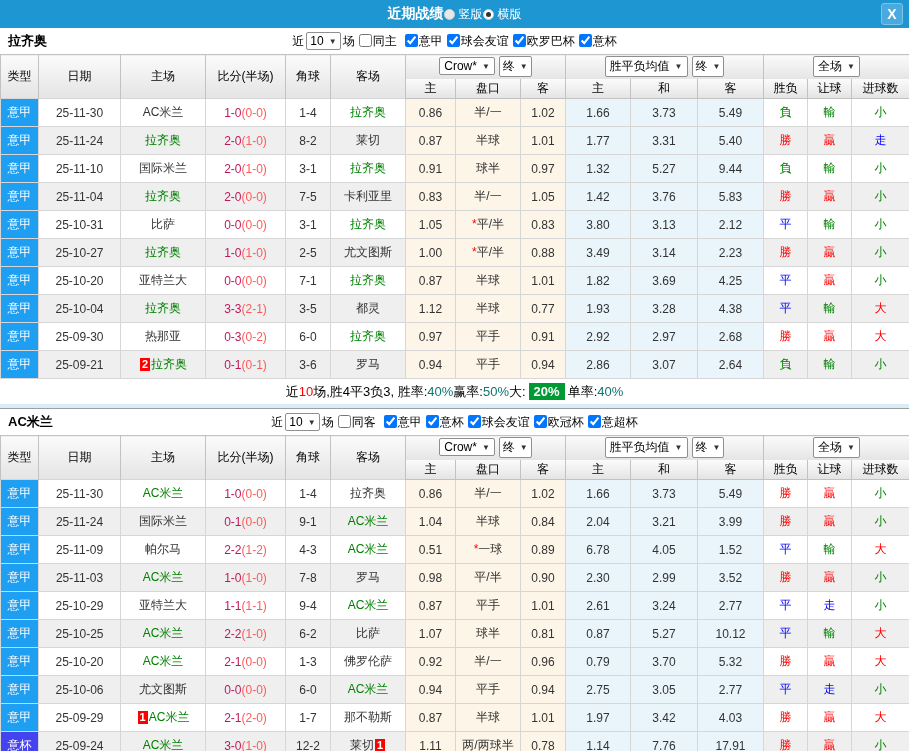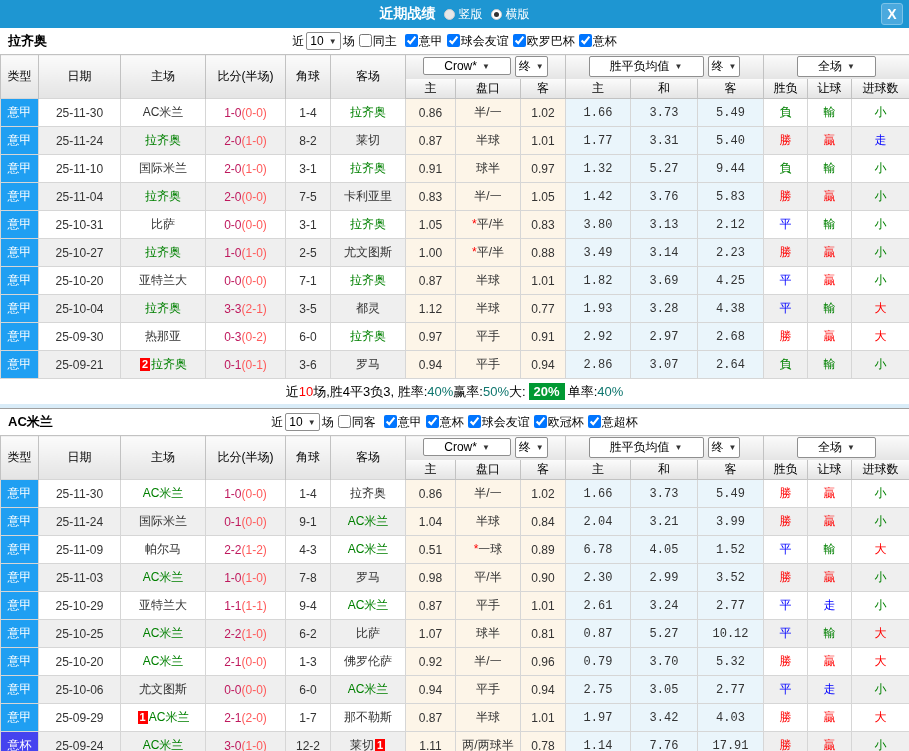--- a/index.html
+++ b/index.html
@@ -1,54 +1,54 @@
 <!DOCTYPE html>
 <html><head>
 <meta charset="utf-8">
 <style>
   *{box-sizing:border-box;margin:0;padding:0}
   html,body{width:909px;height:751px;overflow:hidden;background:#fff;
     font-family:"Liberation Sans","DejaVu Sans",sans-serif;}
   
   .titlebar{height:28px;background:#1e96d2;position:relative;
-    display:flex;align-items:center;justify-content:center;gap:8px;color:#fff;}
+    display:flex;align-items:center;justify-content:center;color:#fff;}
   .titlebar .title{font-weight:bold;font-size:14px;}
   .radio-wrap{display:flex;align-items:center;gap:4px;font-size:12px;}
   .radio{width:11px;height:11px;border-radius:50%;background:#e8e8e8;border:1px solid #cfcfcf;
     display:inline-block;position:relative;}
   .radio.on{background:#fff;}
   .radio.on::after{content:"";position:absolute;left:2px;top:2px;width:5px;height:5px;
     border-radius:50%;background:#333;}
   .close-btn{position:absolute;right:6px;top:3px;width:22px;height:22px;background:#4aa9de;
     border:1px solid #7cc3e8;border-radius:3px;color:#fff;font-weight:bold;font-size:14px;
     line-height:20px;text-align:center;cursor:pointer;}
   
   .team-row{height:26px;position:relative;display:flex;align-items:center;background:#fff;}
   .team-name{position:absolute;left:8px;font-weight:bold;font-size:13px;color:#000;}
   .filters{width:100%;display:flex;justify-content:center;align-items:center;font-size:12px;color:#000;}
   .filters .gap{width:4px;display:inline-block;}
   .filters input[type=checkbox]{width:13px;height:13px;margin:0 1px 0 4px;vertical-align:-2px;}
   .sel{display:inline-flex;align-items:center;gap:5px;border:1px solid #8f8f8f;background:#fff;
-    border-radius:2px;padding:1px 20px;font-size:12px;margin:0 2px;cursor:pointer;white-space:nowrap;}
+    border-radius:2px;padding:1px 4px;font-size:12px;margin:0 2px;cursor:pointer;white-space:nowrap;}
   .sel .caret{font-size:8px;color:#333;}
   .sel.small{padding:1px 3px;}
   
   table{width:909px;border-collapse:collapse;table-layout:fixed;}
   th{background:linear-gradient(#fbfbfb,#e4e4e4);border:1px solid #c2c2c2;
     font-weight:normal;font-size:12px;color:#000;padding:0;}
   thead tr.group-row th{height:24px;border-bottom:none;}
   thead tr.label-row th{height:20px;border-top:none;}
   td{border:1px solid #d6d6d6;text-align:center;font-size:12px;height:28px;padding:0;color:#333;}
   tr.even td.stripe{background:#efefef;}
   tr.odd  td.stripe{background:#fff;}
   td.type{color:#fff;}
   td.type.jia{background:#1f9ff2;}
   td.type.cup{background:#4543ef;}
   td.cream{background:#fdf5e8;}
-  td.blueish{background:#eaf5fb;font-family:Liberation Mono, monospace;}
+  td.blueish{background:#eaf5fb;}
   .t-green{color:#008000;}
   .t-black{color:#333;}
   .score-ft{color:#be185d;}
   .score-ht{color:#ff5a5a;}
   .star{color:#ff0000;}
   .badge{display:inline-block;background:#ff0000;color:#fff;font-size:11px;font-weight:bold;
     line-height:13px;padding:0 2px;margin:0 1px;}
   .res-r{color:#ff0000;}
   .res-g{color:#008000;}
   .res-b{color:#0000ff;}

